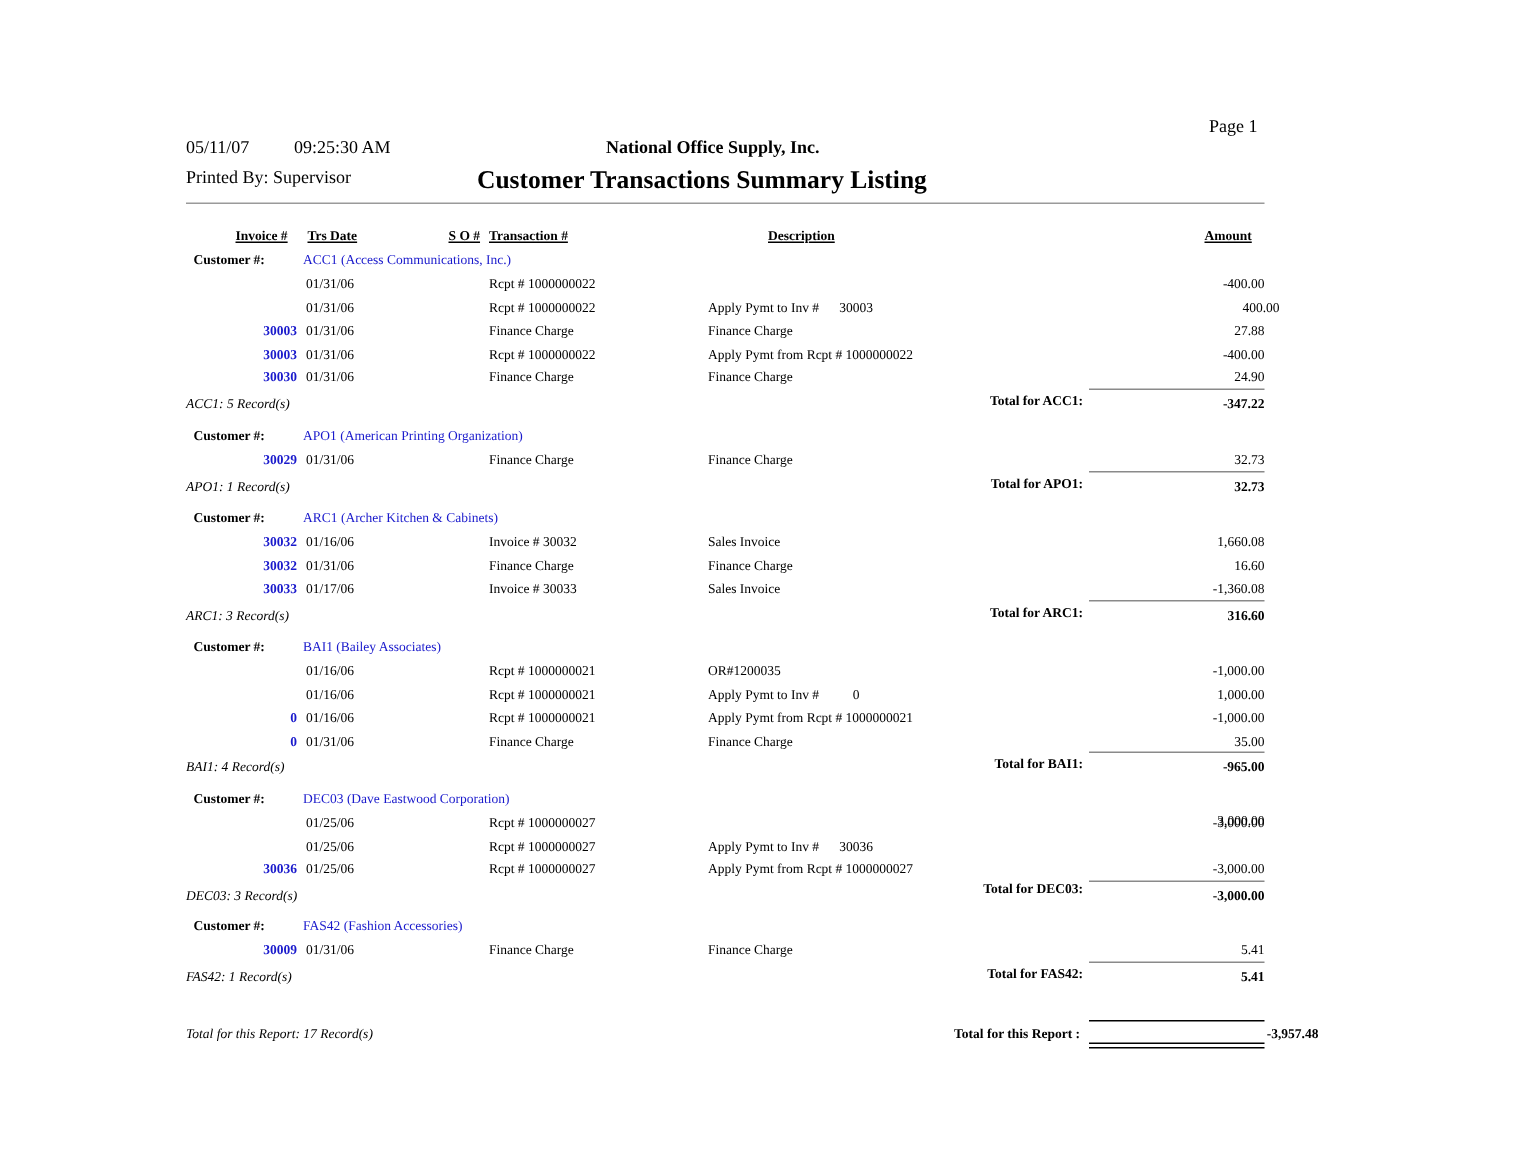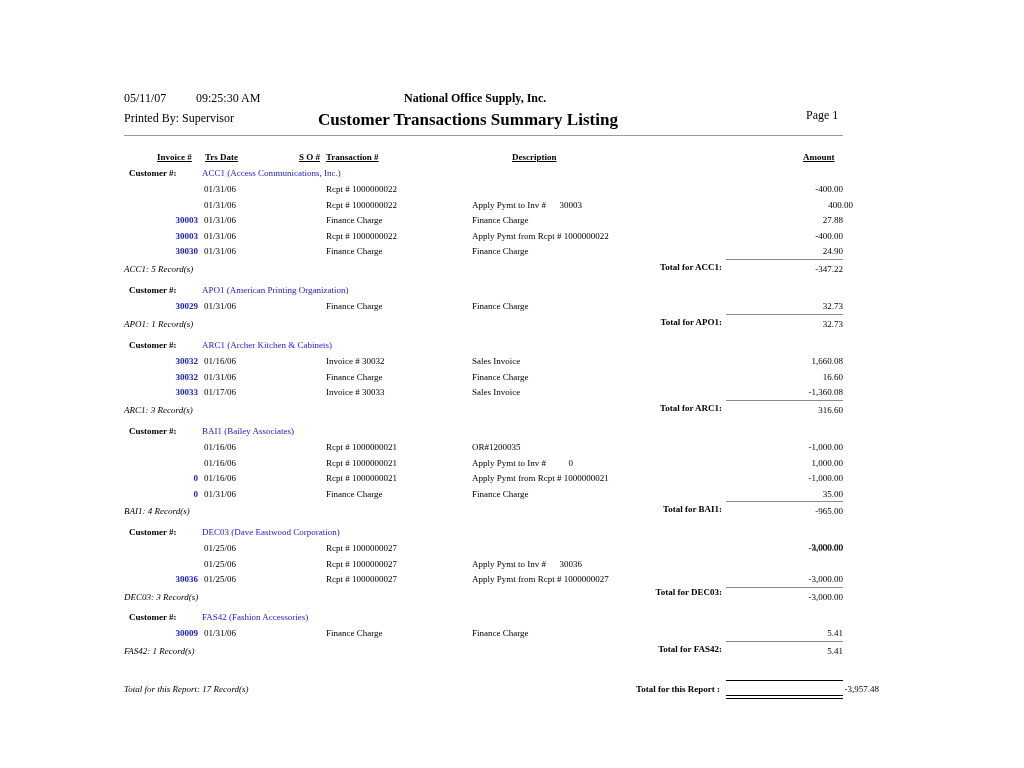--- a/index.html
+++ b/index.html
@@ -11,31 +11,31 @@
   .title { font-size: 17px; font-weight: bold; }
   .rule { position: absolute; left: 124px; width: 719px; height: 1px; background: #9a9a9a; top: 135px; }
   .colhdr { font-size: 9px; font-weight: bold; text-decoration: underline; font-family: Liberation Serif, serif; }
   .cell { font-size: 9px; }
   .cust-label { font-size: 9px; font-weight: bold; }
   .cust-name { font-size: 9px; color: #1a1acc; }
   .inv { font-size: 9px; font-weight: bold; color: #1a1acc; text-align: right; width: 60px; }
   .amt { font-size: 9px; text-align: right; width: 120px; }
   .count { font-size: 9px; font-style: italic; }
   .total-label { font-size: 9px; font-weight: bold; text-align: right; width: 200px; }
-  .total-amt { font-size: 9px; font-weight: normal; text-align: right; width: 120px; }
+  .total-amt { font-size: 9px; font-weight: bold; text-align: right; width: 120px; }
   .sub-rule { position: absolute; left: 726px; width: 117px; height: 1px; background: #8a8a8a; }
   .dbl-rule { position: absolute; left: 726px; width: 117px; height: 1px; background: #000; }
 </style>
 </head>
 <body>
 
 <div class="abs hdr-small" style="left:124px;top:91px;">05/11/07</div>
 <div class="abs hdr-small" style="left:196px;top:91px;">09:25:30 AM</div>
 <div class="abs company" style="left:404px;top:91px;">National Office Supply, Inc.</div>
-<div class="abs hdr-small" style="left:806px;top:108px;">Page 1</div>
+<div class="abs hdr-small" style="left:806px;top:77px;">Page 1</div>
 <div class="abs hdr-small" style="left:124px;top:111px;">Printed By: Supervisor</div>
 <div class="abs title" style="left:318px;top:110px;">Customer Transactions Summary Listing</div>
 <div class="rule"></div>
 
 <div class="abs colhdr" style="left:157px;top:152px;">Invoice #</div>
 <div class="abs colhdr" style="left:205px;top:152px;">Trs Date</div>
 <div class="abs colhdr" style="left:299px;top:152px;">S O #</div>
 <div class="abs colhdr" style="left:326px;top:152px;">Transaction #</div>
 <div class="abs colhdr" style="left:472px;top:152px;padding-left:40px;">Description</div>
 <div class="abs colhdr" style="left:803px;top:152px;">Amount</div>

